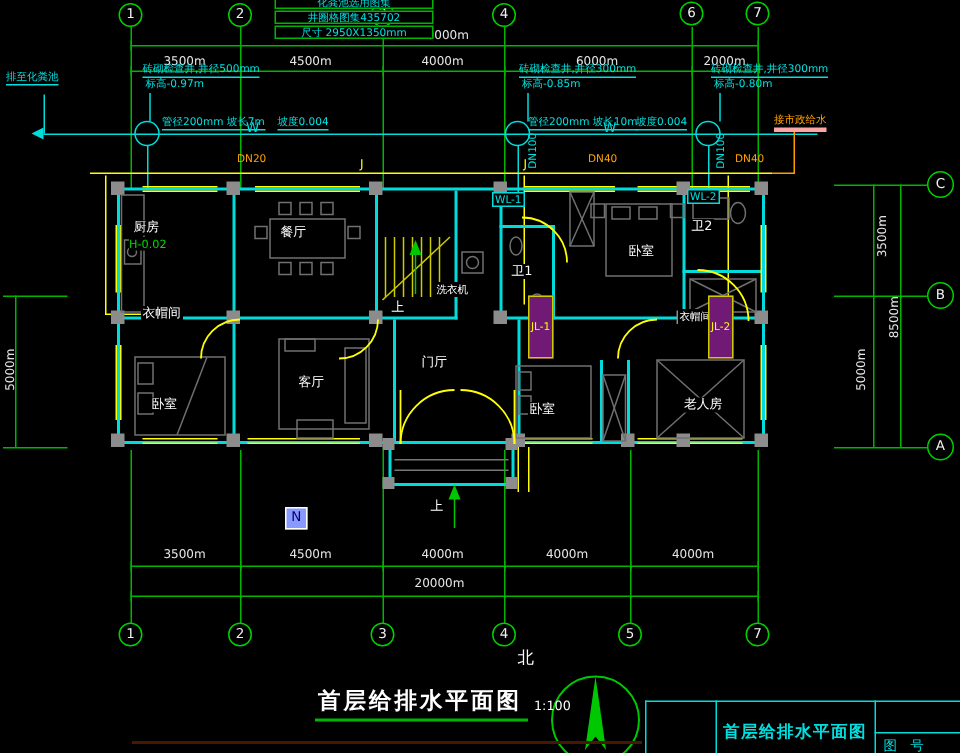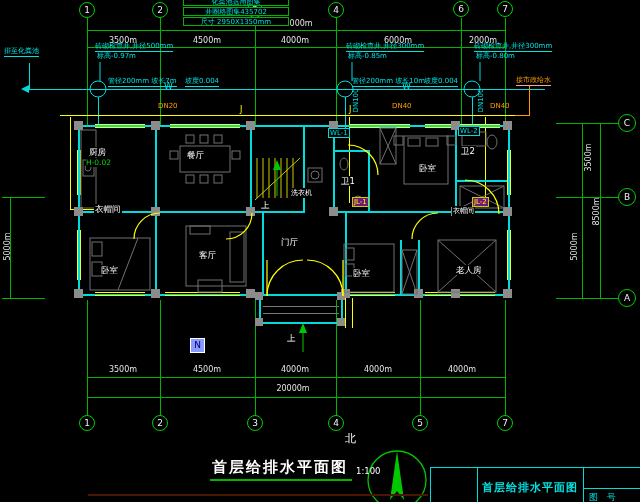--- a/index.html
+++ b/index.html
@@ -11,29 +11,29 @@
   .yl{background:#ffff00;}          
   .ol{background:#ff9b00;}          
   .wall{background:#00dcdc;}
   .dim{color:#e6e6e6;font-size:8px;line-height:9px;text-align:center;white-space:nowrap;}
   .rot{transform:rotate(-90deg);}
   .bub{border:1px solid #00d000;border-radius:50%;color:#f0f0f0;font-size:9px;
        display:flex;align-items:center;justify-content:center;background:#000;box-sizing:border-box;}
   .ann{color:#00e0e0;font-size:7px;line-height:9px;white-space:nowrap;}
   .annu{border-bottom:1px solid #00e0e0;}
   .org{color:#ffa000;font-size:7px;white-space:nowrap;}
-  .orgu{border-bottom:1px solid #fca5a5;text-align:right;}
+  .orgu{border-bottom:3px solid #fca5a5;text-align:right;}
   .yel{color:#ffff00;font-size:8px;white-space:nowrap;}
   .rm{color:#ffffff;font-size:8.5px;line-height:10px;background:#000;padding:0 1px;white-space:nowrap;}
   .grn{color:#00dd00;font-size:7.5px;white-space:nowrap;}
   .win{border-top:1px solid #ffff00;border-bottom:1px solid #ffff00;height:2px;}
   .winv{border-left:1px solid #ffff00;border-right:1px solid #ffff00;width:2px;}
   .tick{width:1px;height:7px;background:#00b400;}
   .riser-c{color:#00e0e0;font-size:7px;border:1px solid #00dcdc;padding:0 1px;background:#000;white-space:nowrap;}
-  .riser-y{color:#ffff00;font-size:7px;border:1px solid #cccc00;padding:0 1px;background:#701a75;white-space:nowrap;}
+  .riser-y{color:#ffff00;font-size:7px;border:1px solid #cccc00;padding:16px 1px;background:#701a75;white-space:nowrap;}
   .noterow{border:1px solid #00b400;color:#00e0e0;font-size:7px;line-height:8px;background:#000;
            text-align:center;overflow:hidden;white-space:nowrap;box-sizing:border-box;}
   .cmdbar{background:#000082;border:1px solid #7070ff;color:#fff;font-size:8.5px;line-height:13px;
           text-align:center;white-space:nowrap;box-sizing:border-box;}
   .cmdin{background:#8899ff;border:1px solid #fff;color:#000066;font-size:9px;line-height:12px;
          text-align:center;box-sizing:border-box;}
   .title{color:#fff;font-weight:bold;font-size:15px;letter-spacing:2px;white-space:nowrap;}
   .scale{color:#fff;font-size:8.5px;white-space:nowrap;}
   .wm{color:#fff;font-weight:bold;font-size:15px;white-space:nowrap;opacity:.95;letter-spacing:1px;}
   .tbtxt{color:#00e0e0;font-weight:bold;font-size:11px;letter-spacing:1px;white-space:nowrap;}

